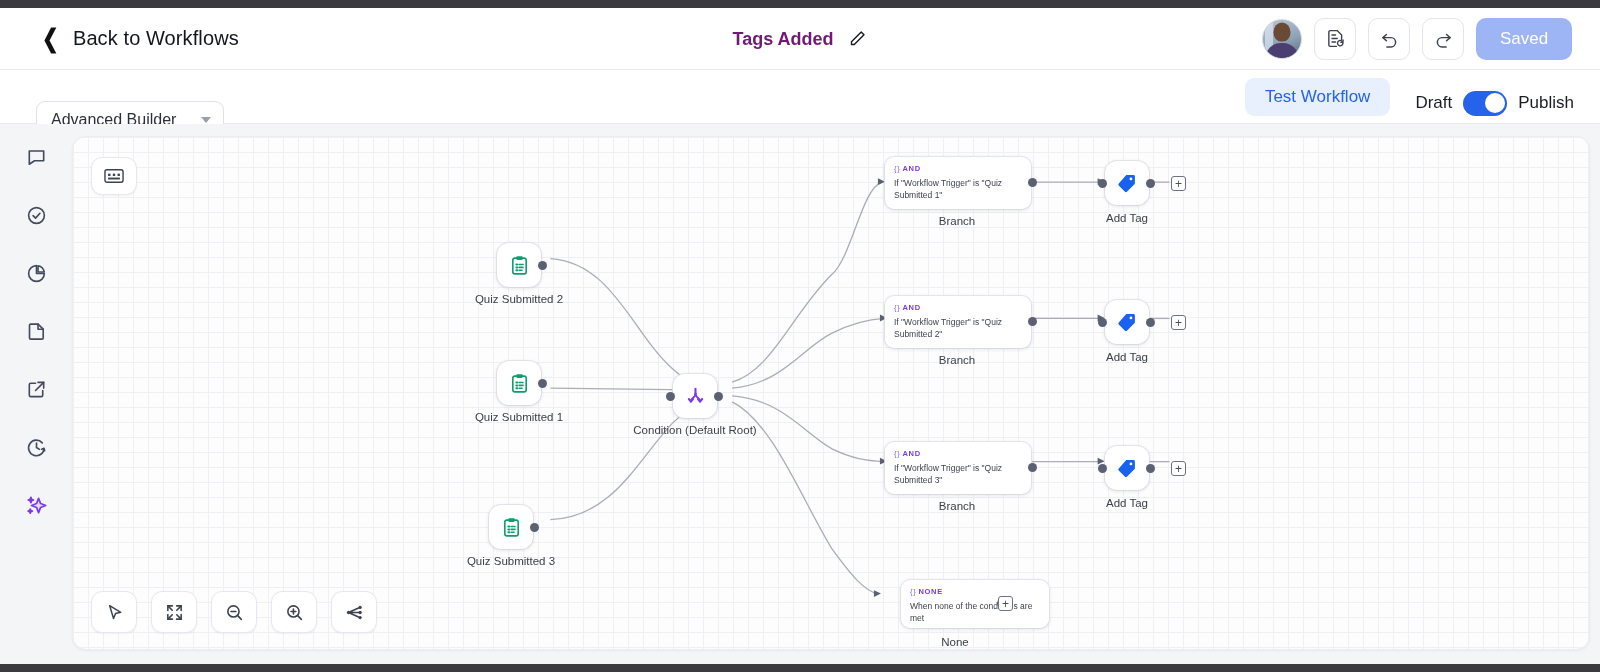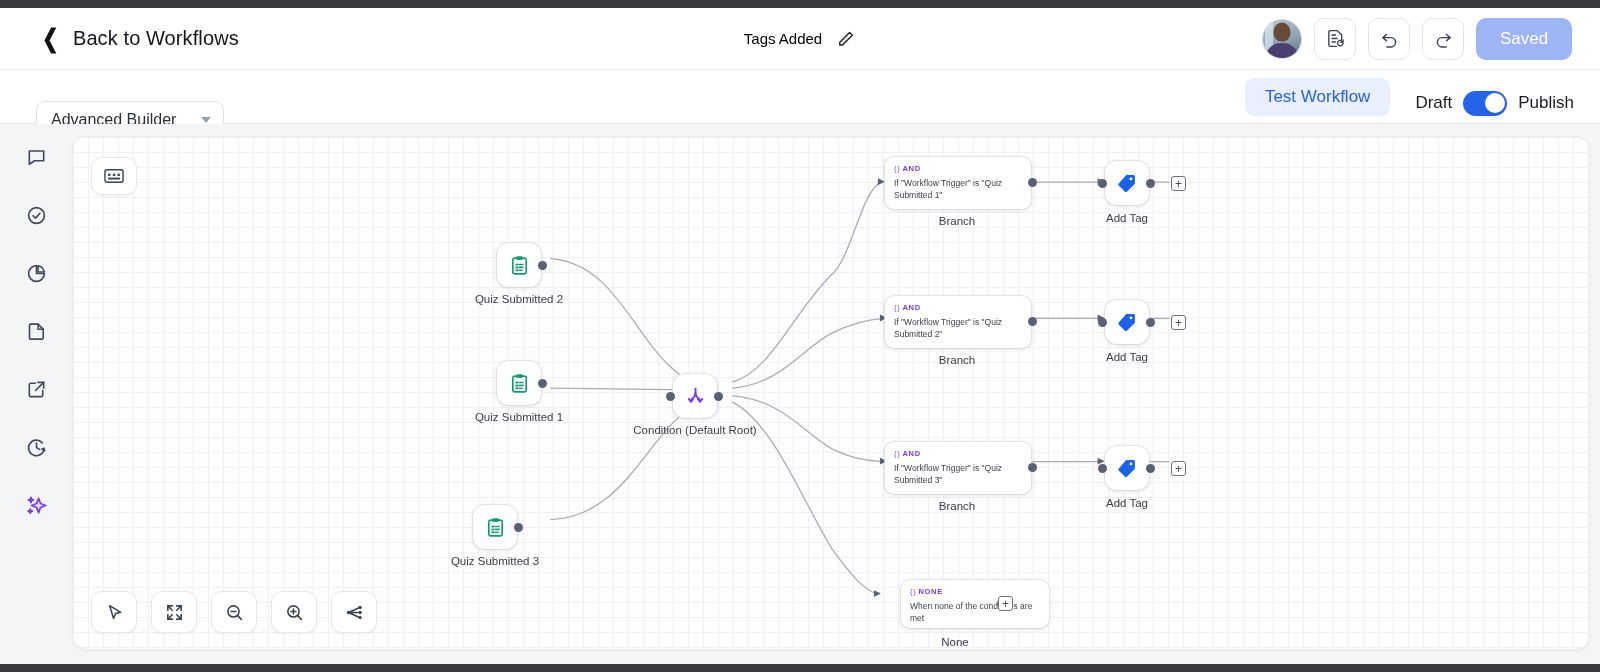--- a/index.html
+++ b/index.html
@@ -38,21 +38,21 @@
     font-size: 25px; line-height: 1; font-weight: 700; color: #111;
     transform: scaleX(0.8);
   }
   .back-text { font-size: 20px; font-weight: 400; color: #13161d; letter-spacing: .1px; }
 
   .title-wrap {
     position: absolute; left: 50%; top: 50%;
     transform: translate(-50%, -50%);
     display: flex; align-items: center; gap: 14px;
   }
-  .title-text { font-size: 15px; color: #000000; font-weight: 400; }
+  .title-text { font-size: 18px; color: #701a75; font-weight: 700; }
   .pencil-icon { width: 20px; height: 20px; display: block; cursor: pointer; }
 
   .header-actions {
     margin-left: auto; margin-right: 28px;
     display: flex; align-items: center; gap: 12px;
   }
   .avatar {
     width: 40px; height: 40px; border-radius: 50%;
     overflow: hidden; position: relative;
     background: linear-gradient(160deg,#b9c7d6 0%,#8fa2b6 55%,#5d6b80 100%);
@@ -407,21 +407,21 @@
             <rect x="5" y="4.3" width="14" height="16.4" rx="2.2"></rect>
             <rect x="8.6" y="2.4" width="6.8" height="3.8" rx="1.2" fill="#0f9d6e" stroke="none"></rect>
             <path d="M8.7 11h1M8.7 14h1M8.7 17h1" stroke-width="2"></path>
             <path d="M11.6 11h4M11.6 14h4M11.6 17h3"></path>
           </svg>
         </div>
         <div class="port" style="left:41px; top:18px;"></div>
         <div class="node-label" style="top:50px;">Quiz Submitted 1</div>
       </div>
 
-      <div class="node" style="left:400px; top:368px;">
+      <div class="node" style="left:416px; top:368px;">
         <div class="node-box node-sq">
           <svg width="23" height="23" viewBox="0 0 24 24" fill="none" stroke="#0f9d6e" stroke-width="1.7" stroke-linecap="round" stroke-linejoin="round">
             <rect x="5" y="4.3" width="14" height="16.4" rx="2.2"></rect>
             <rect x="8.6" y="2.4" width="6.8" height="3.8" rx="1.2" fill="#0f9d6e" stroke="none"></rect>
             <path d="M8.7 11h1M8.7 14h1M8.7 17h1" stroke-width="2"></path>
             <path d="M11.6 11h4M11.6 14h4M11.6 17h3"></path>
           </svg>
         </div>
         <div class="port" style="left:41px; top:18px;"></div>
         <div class="node-label" style="top:50px;">Quiz Submitted 3</div>

